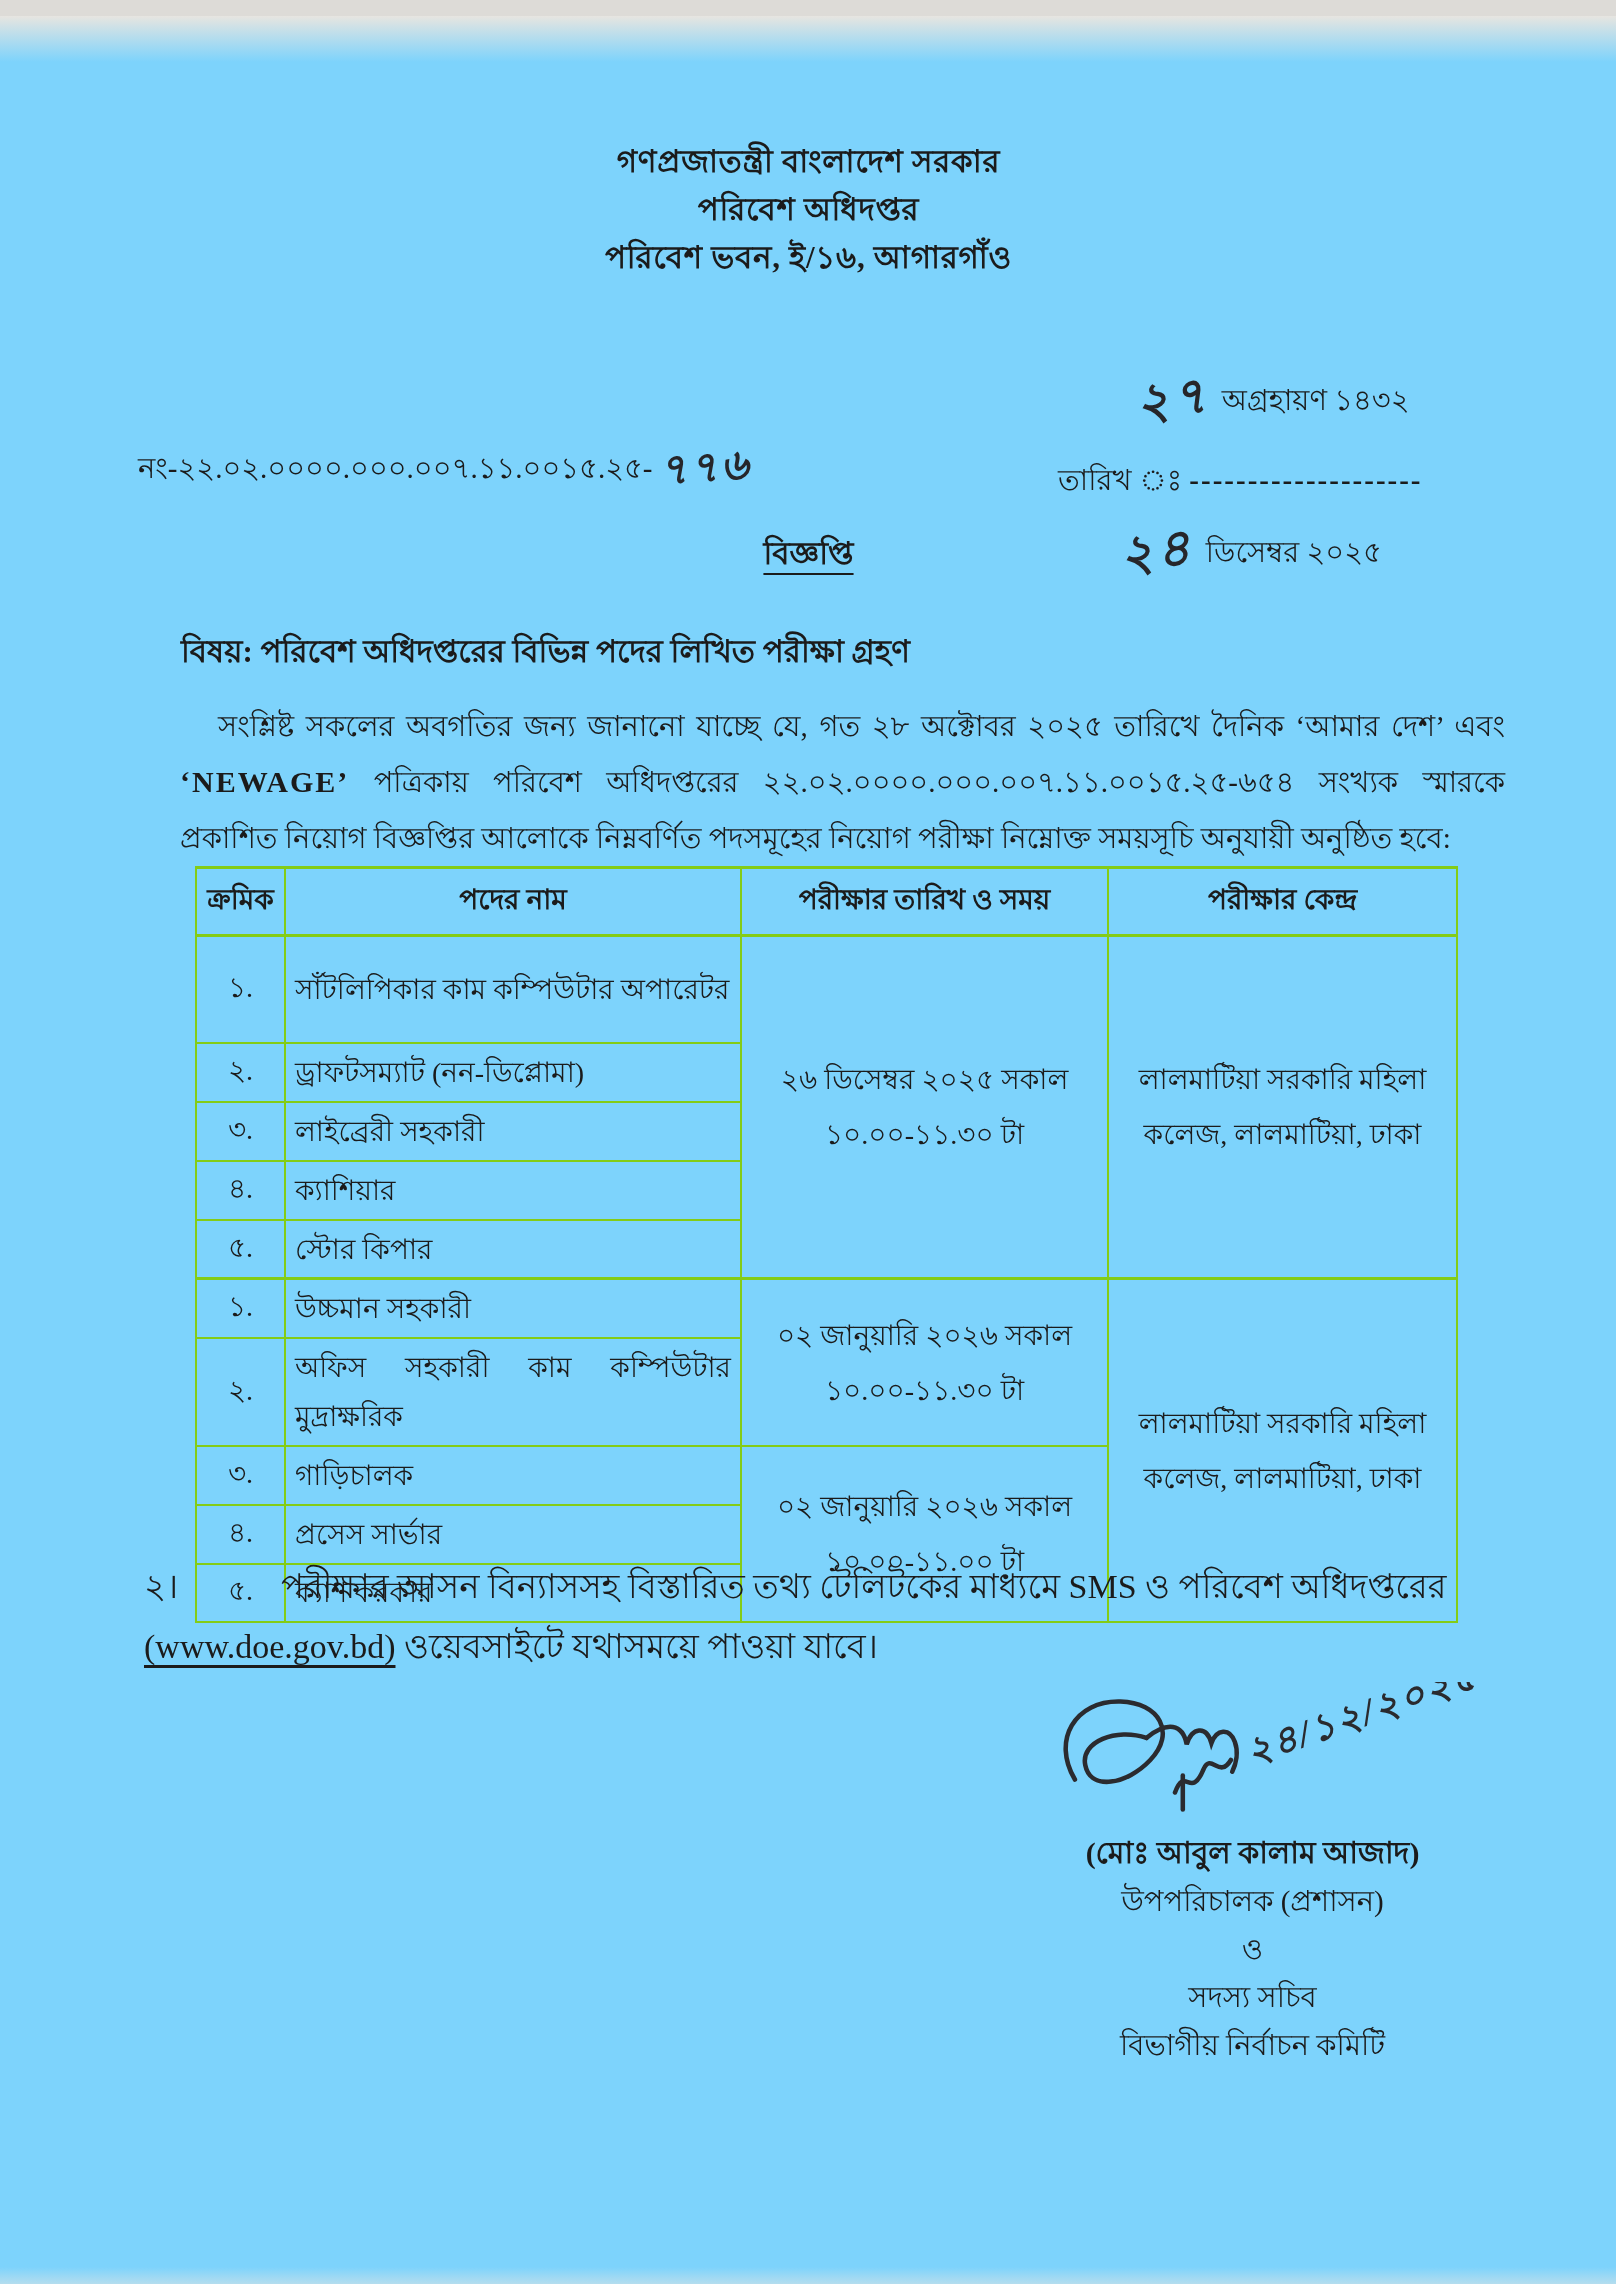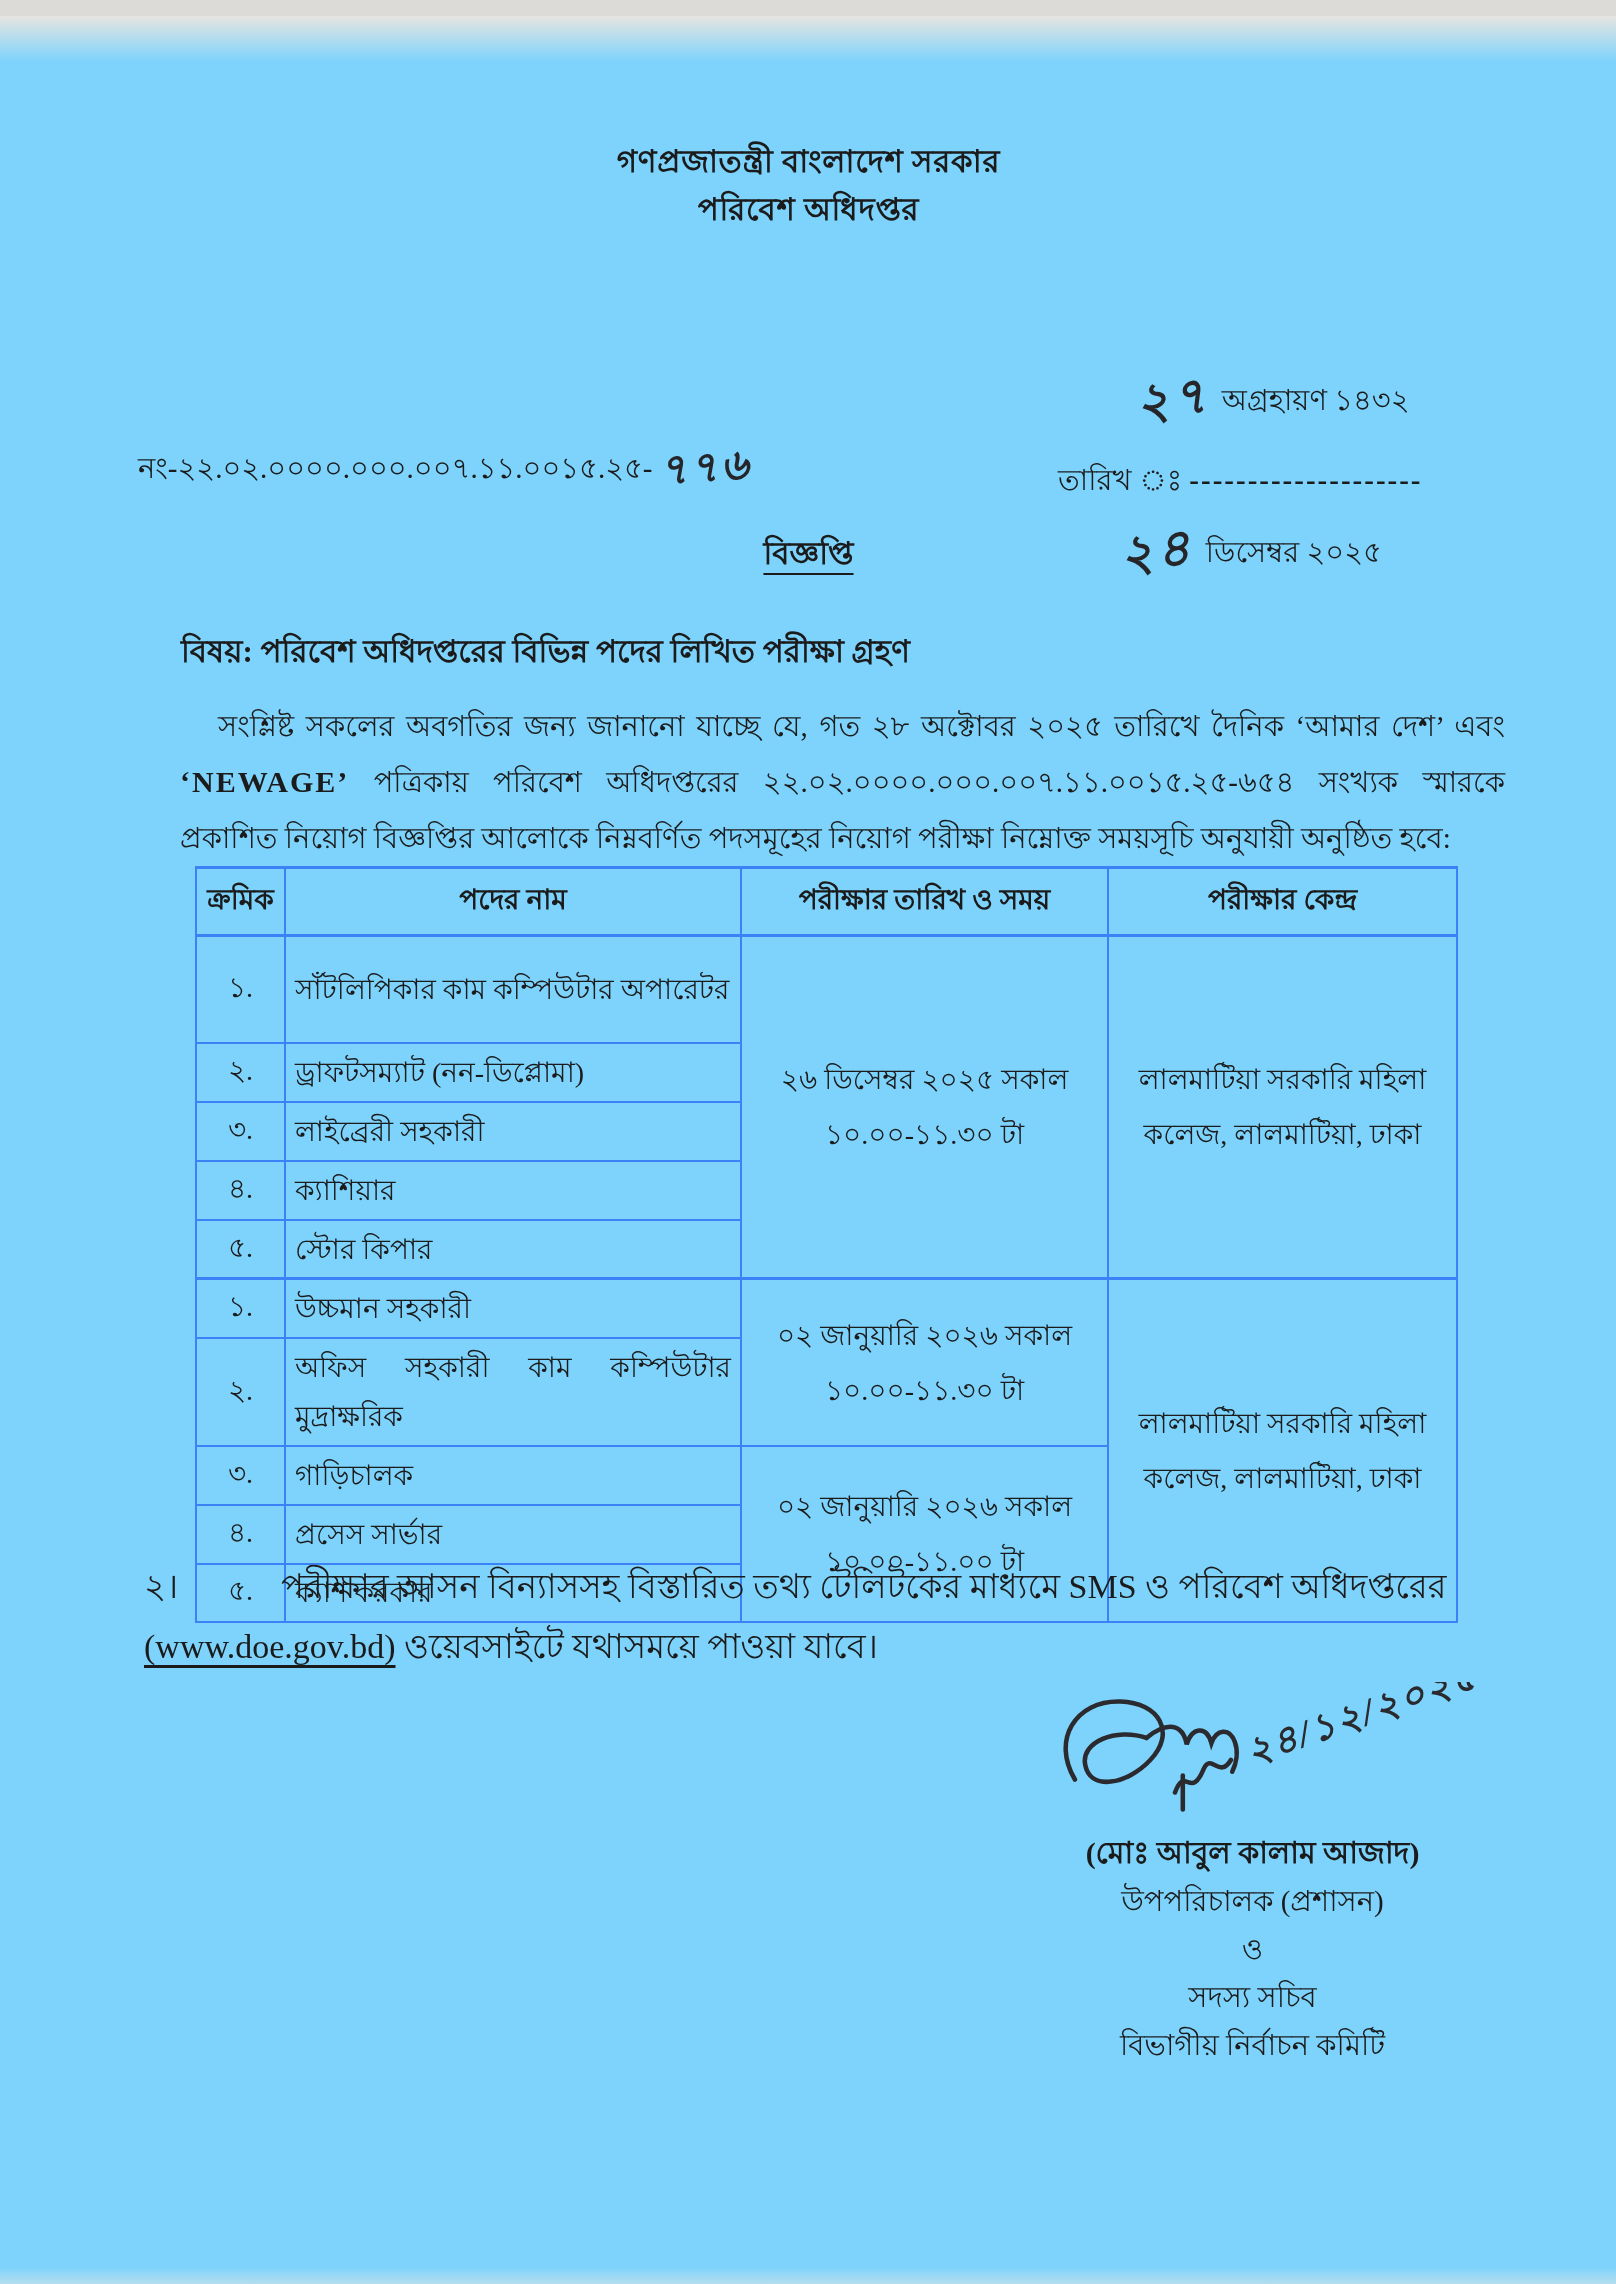--- a/index.html
+++ b/index.html
@@ -47,21 +47,21 @@
   .subject-line { position:absolute; top:611px; left:181px; font-size:31px; font-weight:bold; }
 
   
   .para1 { position:absolute; top:682px; left:180px; width:1325px;
            font-size:29px; line-height:56px; text-align:justify; text-indent:38px; margin:0; }
   .newage { font-size:30px; letter-spacing:2px; font-weight:bold; }
 
   
   table.sched { position:absolute; top:850px; left:195px; border-collapse:collapse;
                 table-layout:fixed; width:1260px; font-size:28px; }
-  table.sched th, table.sched td { border:2px solid #3b82f6; padding:3.9px 9px; vertical-align:middle; }
+  table.sched th, table.sched td { border:2px solid #84cc16; padding:3.9px 9px; vertical-align:middle; }
   table.sched { border:2.6px solid #1d1d1d; }
   table.sched thead th { font-weight:bold; text-align:center; height:57px; border-bottom-width:3.3px; border-top-width:3.3px; }
   td.sl   { text-align:center; }
   td.post { text-align:left; padding-left:30px; padding-right:29px; line-height:49px; }
   td.post-j { text-align:justify; }
   td.dt   { text-align:center; vertical-align:top; padding-top:14.3px; line-height:55px; }
   td.ctr  { text-align:center; line-height:55px; }
   td.ctr-top { vertical-align:top; padding-top:17px; }
   tr.h-r1 { height:108px; } tr.h-r2 { height:49px; } tr.h-r3 { height:49px; }
   tr.h-r4 { height:49px; } tr.h-r5 { height:52px; }
@@ -84,20 +84,21 @@
             font-family:"Liberation Serif","DejaVu Serif",serif; }
 </style>
 </head>
 <body>
 
 <div class="page">
 
   <div class="letterhead">
     <div class="lh-line">গণপ্রজাতন্ত্রী বাংলাদেশ সরকার</div>
     <div class="lh-line">পরিবেশ অধিদপ্তর</div>
+    <div class="lh-line">পরিবেশ ভবন, ই/১৬, আগারগাঁও</div>
   </div>
 
   <div class="memo-line">
     <span>নং-২২.০২.০০০০.০০০.০০৭.১১.০০১৫.২৫-</span><span class="hw hw-memo">৭৭৬</span>
   </div>
 
   <div class="date-block">
     <div class="date-bn">
       <span class="hw hw-day">২৭</span><span>অগ্রহায়ণ ১৪৩২</span>
     </div>

